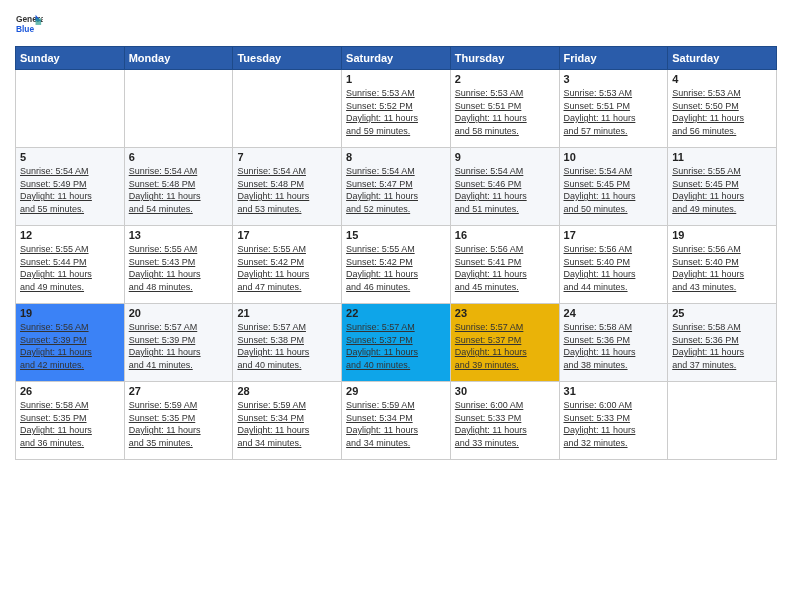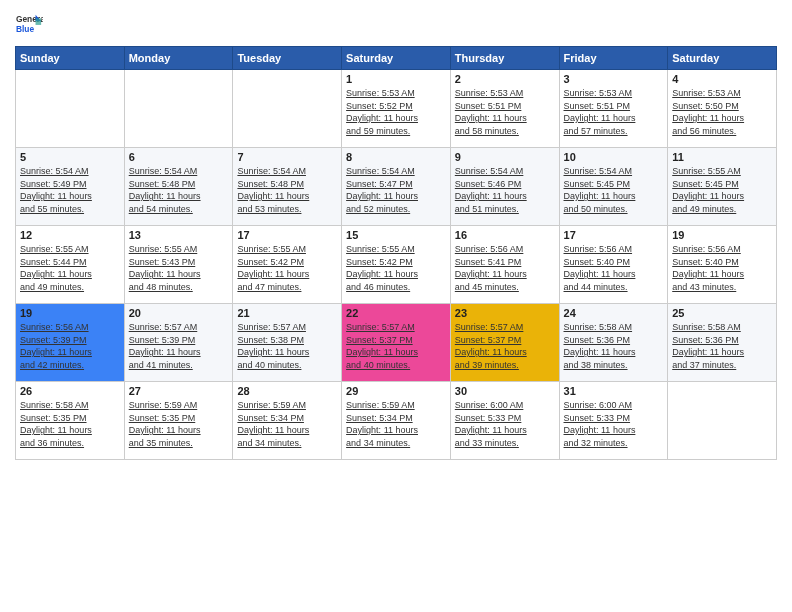--- a/index.html
+++ b/index.html
@@ -267,21 +267,21 @@
 Daylight: 11 hours
 and 41 minutes.</div>
           </td>
           <td style="background: rgb(245, 247, 250);">
             <span class="day-number">21</span>
             <div class="day-info" style="white-space: pre-line;">Sunrise: 5:57 AM
 Sunset: 5:38 PM
 Daylight: 11 hours
 and 40 minutes.</div>
           </td>
-          <td style="background: #ec4899; margin-top: 42px;">
+          <td style="background: #0ea5e9; margin-top: 42px;">
             <span class="day-number">22</span>
             <div class="day-info" style="white-space: pre-line;">Sunrise: 5:57 AM
 Sunset: 5:37 PM
 Daylight: 11 hours
 and 40 minutes.</div>
           </td>
           <td style="background: #eab308;">
             <span class="day-number">23</span>
             <div class="day-info" style="white-space: pre-line;">Sunrise: 5:57 AM
 Sunset: 5:37 PM

